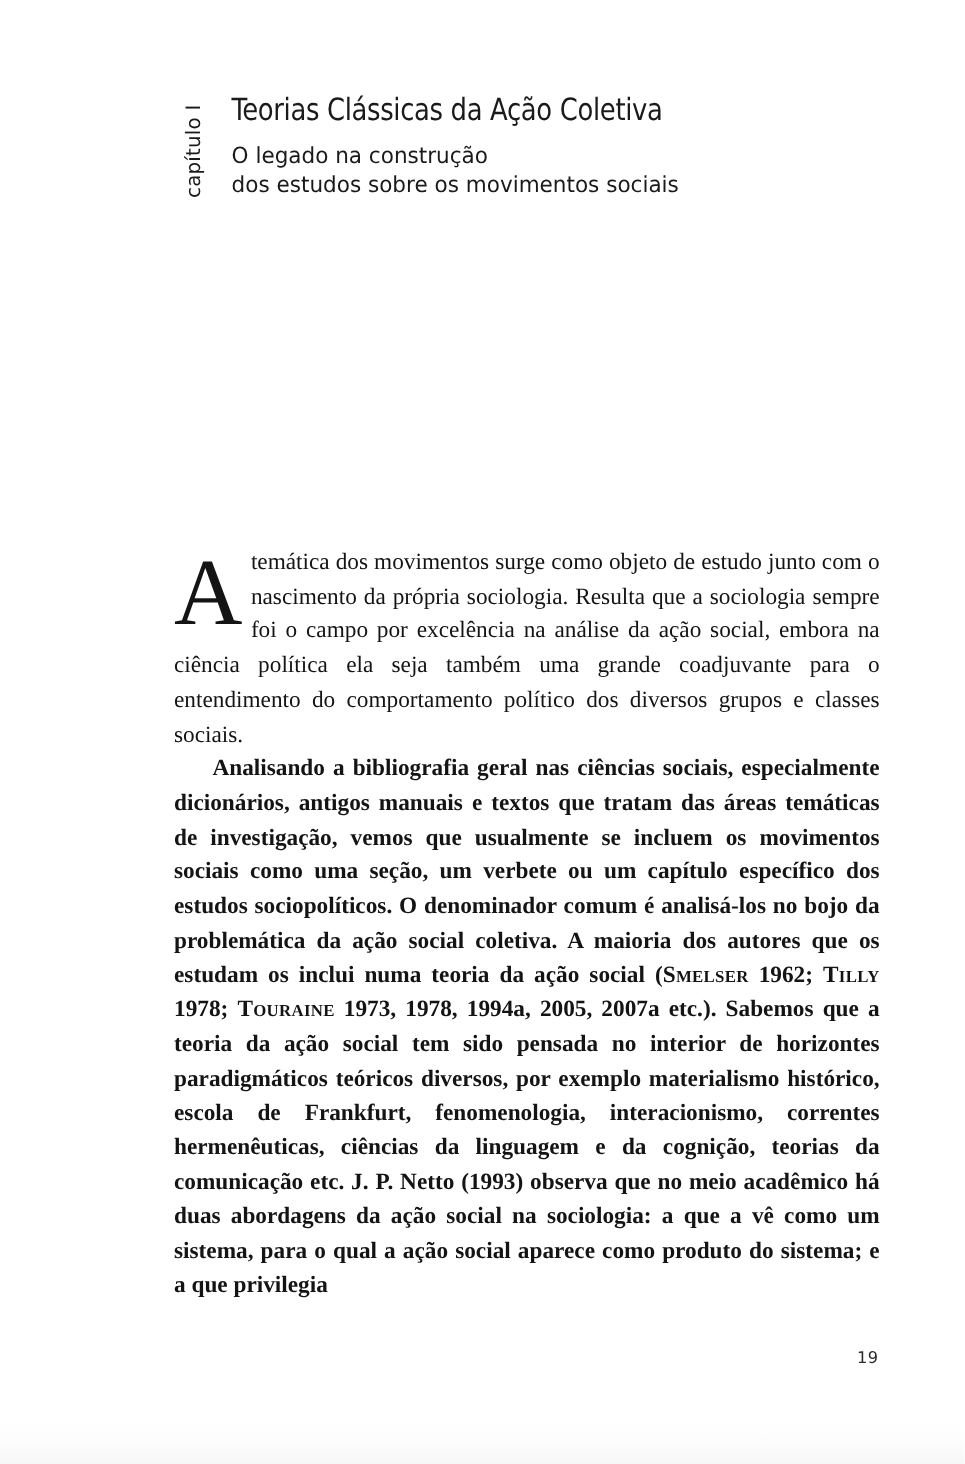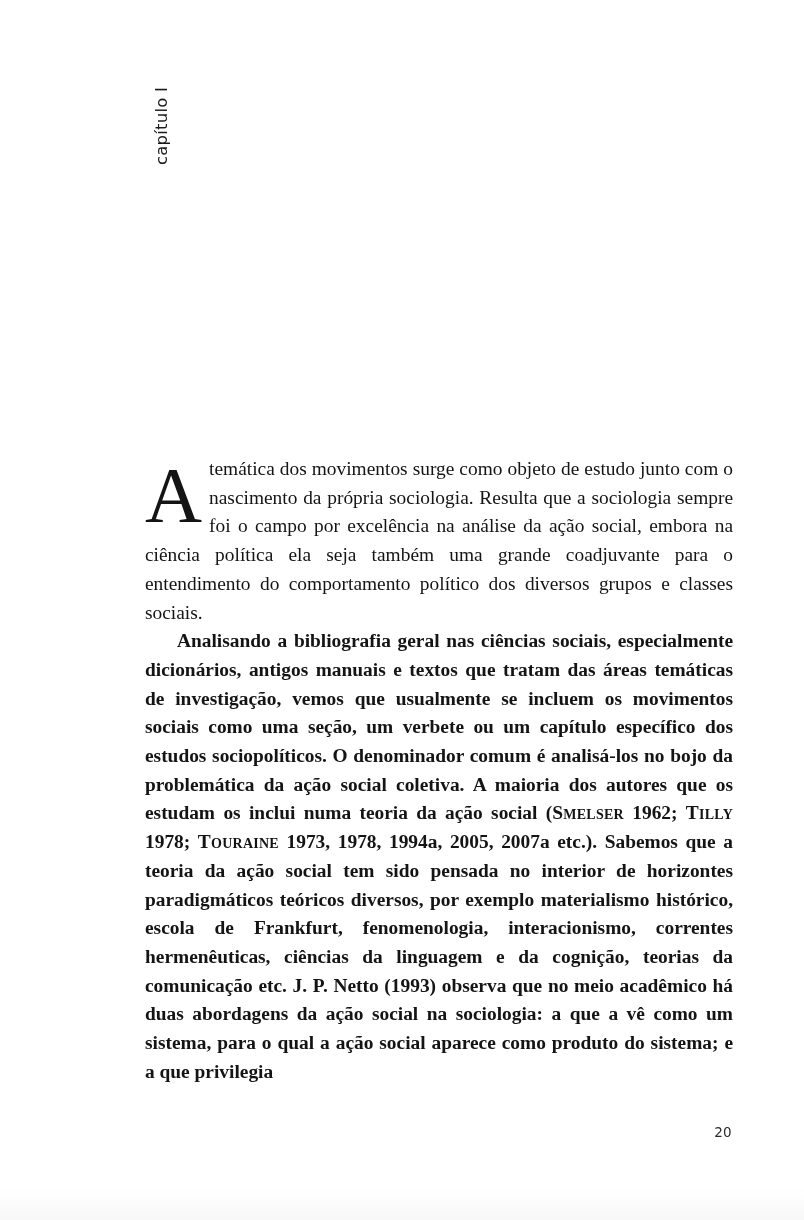--- a/index.html
+++ b/index.html
@@ -153,28 +153,35 @@
 <body>
 
 <div class="page">
 
   <div class="chapter-header">
 
     <div class="chapter-label-box">
       <div class="chapter-label">capítulo I</div>
     </div>
 
+    <div class="chapter-titles">
+      <h1 class="chapter-title">Teorias Clássicas da Ação Coletiva</h1>
+      <div class="chapter-subtitle">
+        <span class="sub-line">O legado na construção</span>
+        <span class="sub-line">dos estudos sobre os movimentos sociais</span>
+      </div>
+    </div>
 
   </div>
 
   <div class="body-text">
 
     <p><span class="dropcap">A</span><span>temática dos movimentos surge como objeto de estudo junto com o nascimento da própria sociologia. Resulta que a sociologia sempre foi o campo por excelência na análise da ação social, embora na ciência política ela seja também uma grande coadjuvante para o entendimento do comportamento político dos diversos grupos e classes sociais.</span></p>
 
     <p class="indented"><span>Analisando a bibliografia geral nas ciências sociais, especialmente dicionários, antigos manuais e textos que tratam das áreas temáticas de investigação, vemos que usualmente se incluem os movimentos sociais como uma seção, um verbete ou um capítulo específico dos estudos sociopolíticos. O denominador comum é analisá-los no bojo da problemática da ação social coletiva. A maioria dos autores que os estudam os inclui numa teoria da ação social (</span><span class="smallcaps">Smelser</span><span> 1962; </span><span class="smallcaps">Tilly</span><span> 1978; </span><span class="smallcaps">Touraine</span><span> 1973, 1978, 1994a, 2005, 2007a etc.)</span><span>. Sabemos que a teoria da ação social tem sido pensada no interior de horizontes paradigmáticos teóricos diversos, por exemplo materialismo histórico, escola de Frankfurt, fenomenologia, interacionismo, correntes hermenêuticas, ciências da linguagem e da cognição, teorias da comunicação etc. J. P. Netto (1993) observa que no meio acadêmico há duas abordagens da ação social na sociologia: a que a vê como um sistema, para o qual a ação social aparece como produto do sistema; e a que privilegia</span></p>
 
   </div>
 
-  <div class="folio">20</div>
+  <div class="folio">19</div>
 
   <div class="page-edge"></div>
 
 </div>
 
 </body></html>

